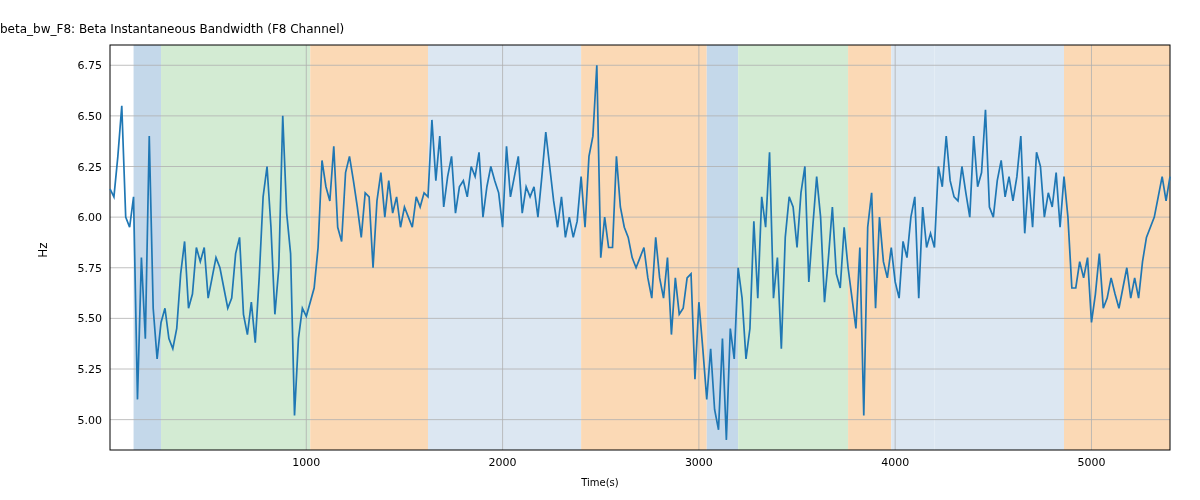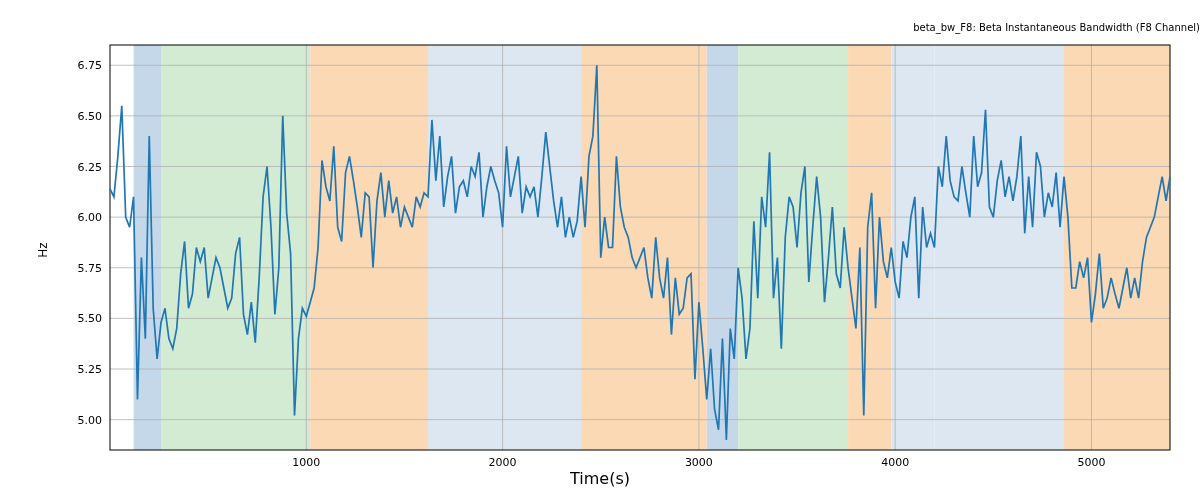--- a/index.html
+++ b/index.html
@@ -9,39 +9,39 @@
     background: #ffffff;
     width: 1200px;
     height: 500px;
     position: relative;
   }
   .chart-title {
     position: absolute;
     top: 22px;
     left: 0;
     width: 1200px;
-    text-align: right;
-    font-size: 10px;
+    text-align: left;
+    font-size: 12px;
     color: #000;
   }
   .ylabel {
     position: absolute;
     left: 35px;
     top: 250px;
     transform: translateY(-50%) rotate(-90deg);
     font-size: 12px;
     color: #000;
   }
   .xlabel {
     position: absolute;
     left: 0;
     width: 1200px;
     text-align: center;
     bottom: 12px;
-    font-size: 16px;
+    font-size: 10px;
     color: #000;
   }
   svg { position:absolute; left:0; top:0; }
   .axis-line { stroke:#000; stroke-width:1; }
   .grid-line { stroke:#b0b0b0; stroke-width:0.8; }
   .tick-label { font-size:11px; fill:#000; }
   .data-line { stroke:#1f77b4; stroke-width:1.7; fill:none; }
 </style>
 </head>
 <body>

